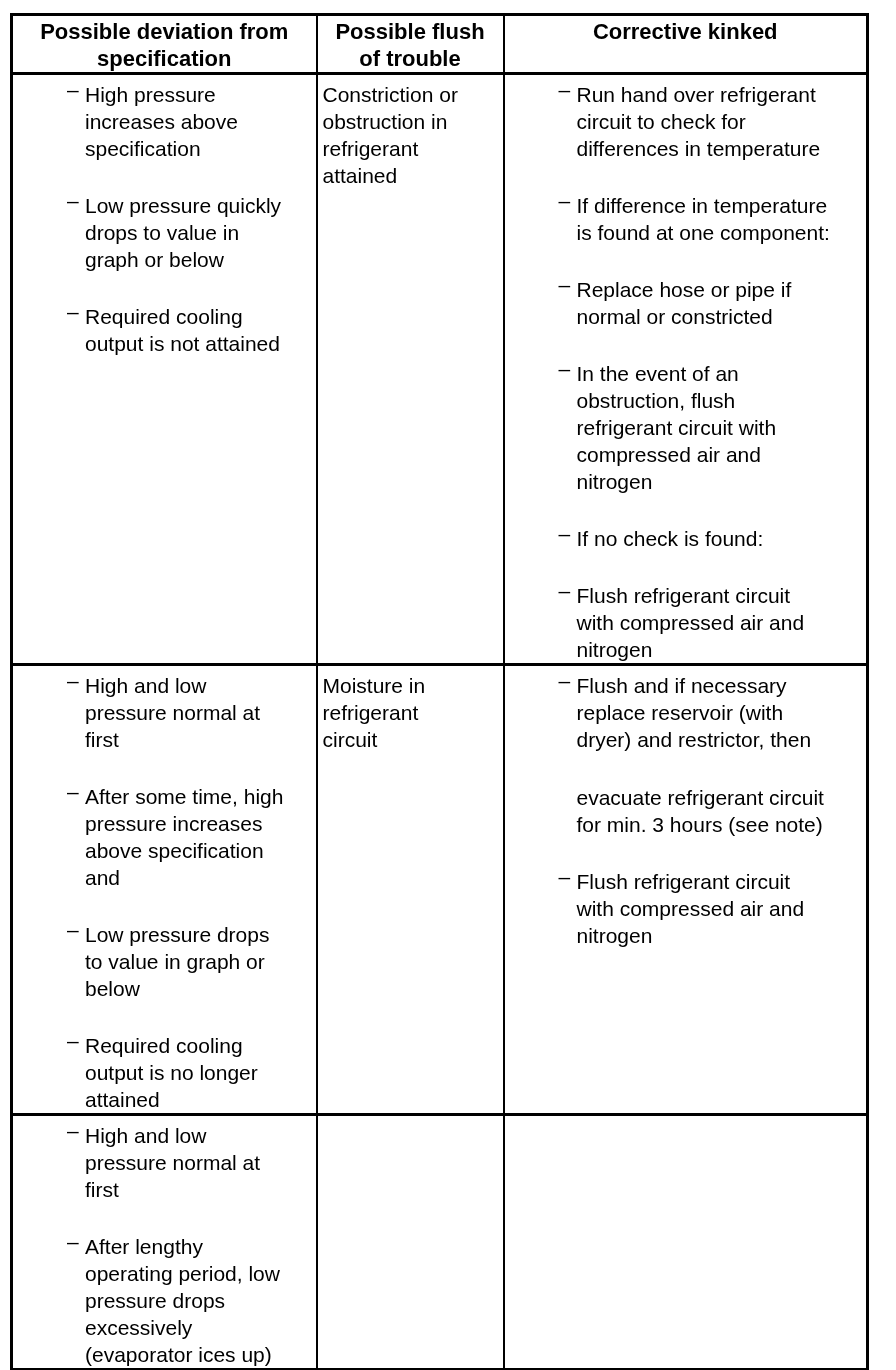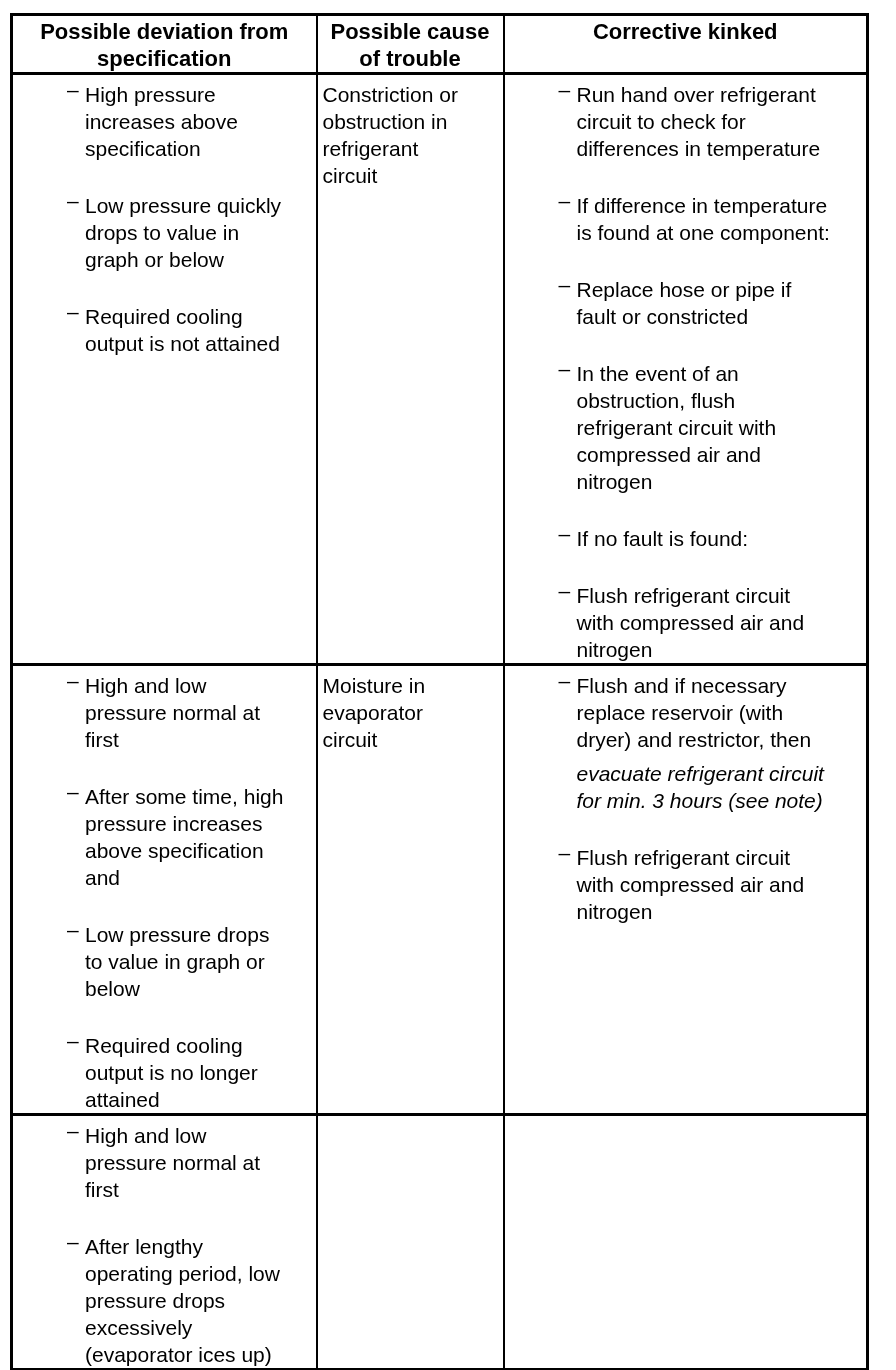--- a/index.html
+++ b/index.html
@@ -58,21 +58,21 @@
     padding-right: 2px;
     white-space: pre-line;
   }
   .item {
     position: relative;
     padding-left: 18px;
     margin-top: 30px;
     white-space: pre-line;
   }
   .item:first-child { margin-top: 0; }
-  .item.cont { margin-top: 7px; font-style: italic; }
+  .item.cont { margin-top: 31px; }
   .dash {
     position: absolute;
     left: 0;
     top: -5px;
     font-size: 21px;
   }
 </style>
 </head>
 <body>
 
@@ -80,55 +80,55 @@
   <table class="trouble-table">
     <colgroup>
       <col class="c1">
       <col class="c2">
       <col class="c3">
     </colgroup>
     <thead>
       <tr>
         <th>Possible deviation from
 specification</th>
-        <th>Possible cause
+        <th>Possible flush
 of trouble</th>
         <th>Corrective kinked</th>
       </tr>
     </thead>
     <tbody>
       <tr class="r1">
         <td class="list-cell">
             <div class="item"><span class="dash">–</span><span class="item-text">High pressure
 increases above
 specification</span></div>
             <div class="item"><span class="dash">–</span><span class="item-text">Low pressure quickly
 drops to value in
 graph or below</span></div>
             <div class="item"><span class="dash">–</span><span class="item-text">Required cooling
 output is not attained</span></div>
           </td>
         <td class="cause">Constriction or
 obstruction in
 refrigerant
-circuit</td>
+attained</td>
         <td class="list-cell">
             <div class="item"><span class="dash">–</span><span class="item-text">Run hand over refrigerant
 circuit to check for
 differences in temperature</span></div>
             <div class="item"><span class="dash">–</span><span class="item-text">If difference in temperature
 is found at one component:</span></div>
             <div class="item"><span class="dash">–</span><span class="item-text">Replace hose or pipe if
-fault or constricted</span></div>
+normal or constricted</span></div>
             <div class="item"><span class="dash">–</span><span class="item-text">In the event of an
 obstruction, flush
 refrigerant circuit with
 compressed air and
 nitrogen</span></div>
-            <div class="item"><span class="dash">–</span><span class="item-text">If no fault is found:</span></div>
+            <div class="item"><span class="dash">–</span><span class="item-text">If no check is found:</span></div>
             <div class="item"><span class="dash">–</span><span class="item-text">Flush refrigerant circuit
 with compressed air and
 nitrogen</span></div>
           </td>
       </tr>
       <tr class="r2">
         <td class="list-cell">
             <div class="item"><span class="dash">–</span><span class="item-text">High and low
 pressure normal at
 first</span></div>
@@ -137,21 +137,21 @@
 above specification
 and</span></div>
             <div class="item"><span class="dash">–</span><span class="item-text">Low pressure drops
 to value in graph or
 below</span></div>
             <div class="item"><span class="dash">–</span><span class="item-text">Required cooling
 output is no longer
 attained</span></div>
           </td>
         <td class="cause">Moisture in
-evaporator
+refrigerant
 circuit</td>
         <td class="list-cell">
             <div class="item"><span class="dash">–</span><span class="item-text">Flush and if necessary
 replace reservoir (with
 dryer) and restrictor, then</span></div>
             <div class="item cont"><span class="item-text">evacuate refrigerant circuit
 for min. 3 hours (see note)</span></div>
             <div class="item"><span class="dash">–</span><span class="item-text">Flush refrigerant circuit
 with compressed air and
 nitrogen</span></div>

